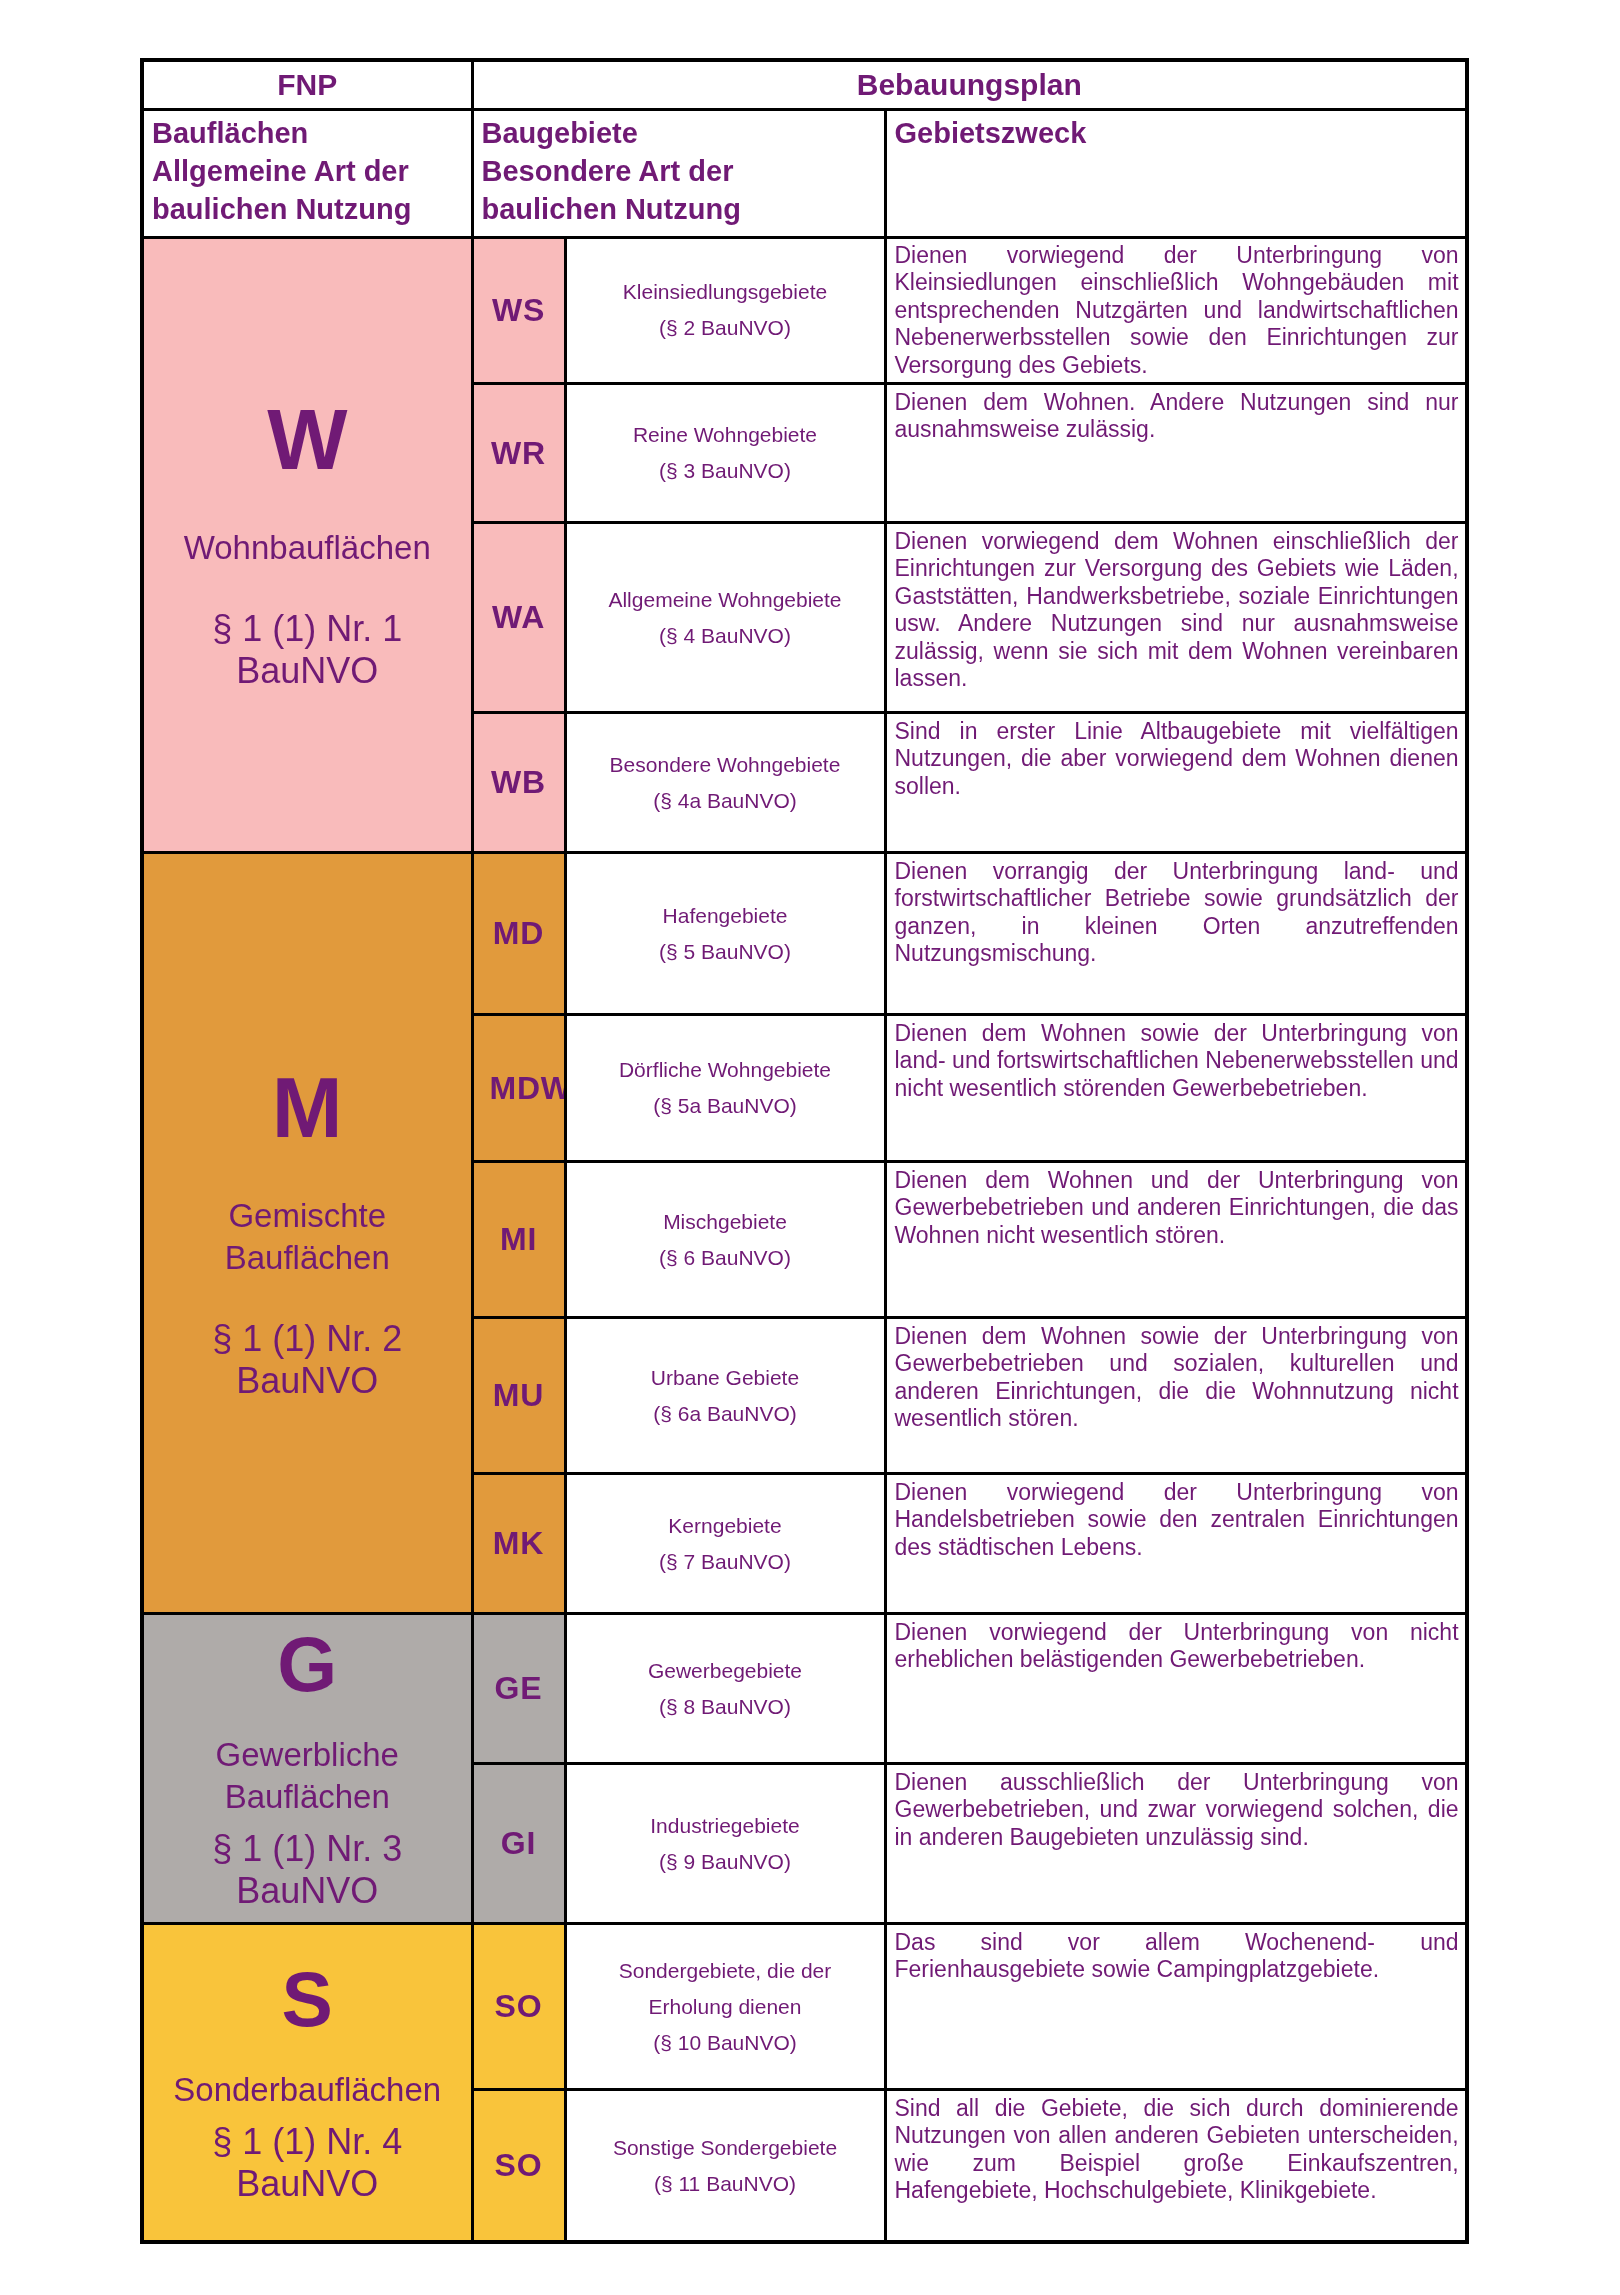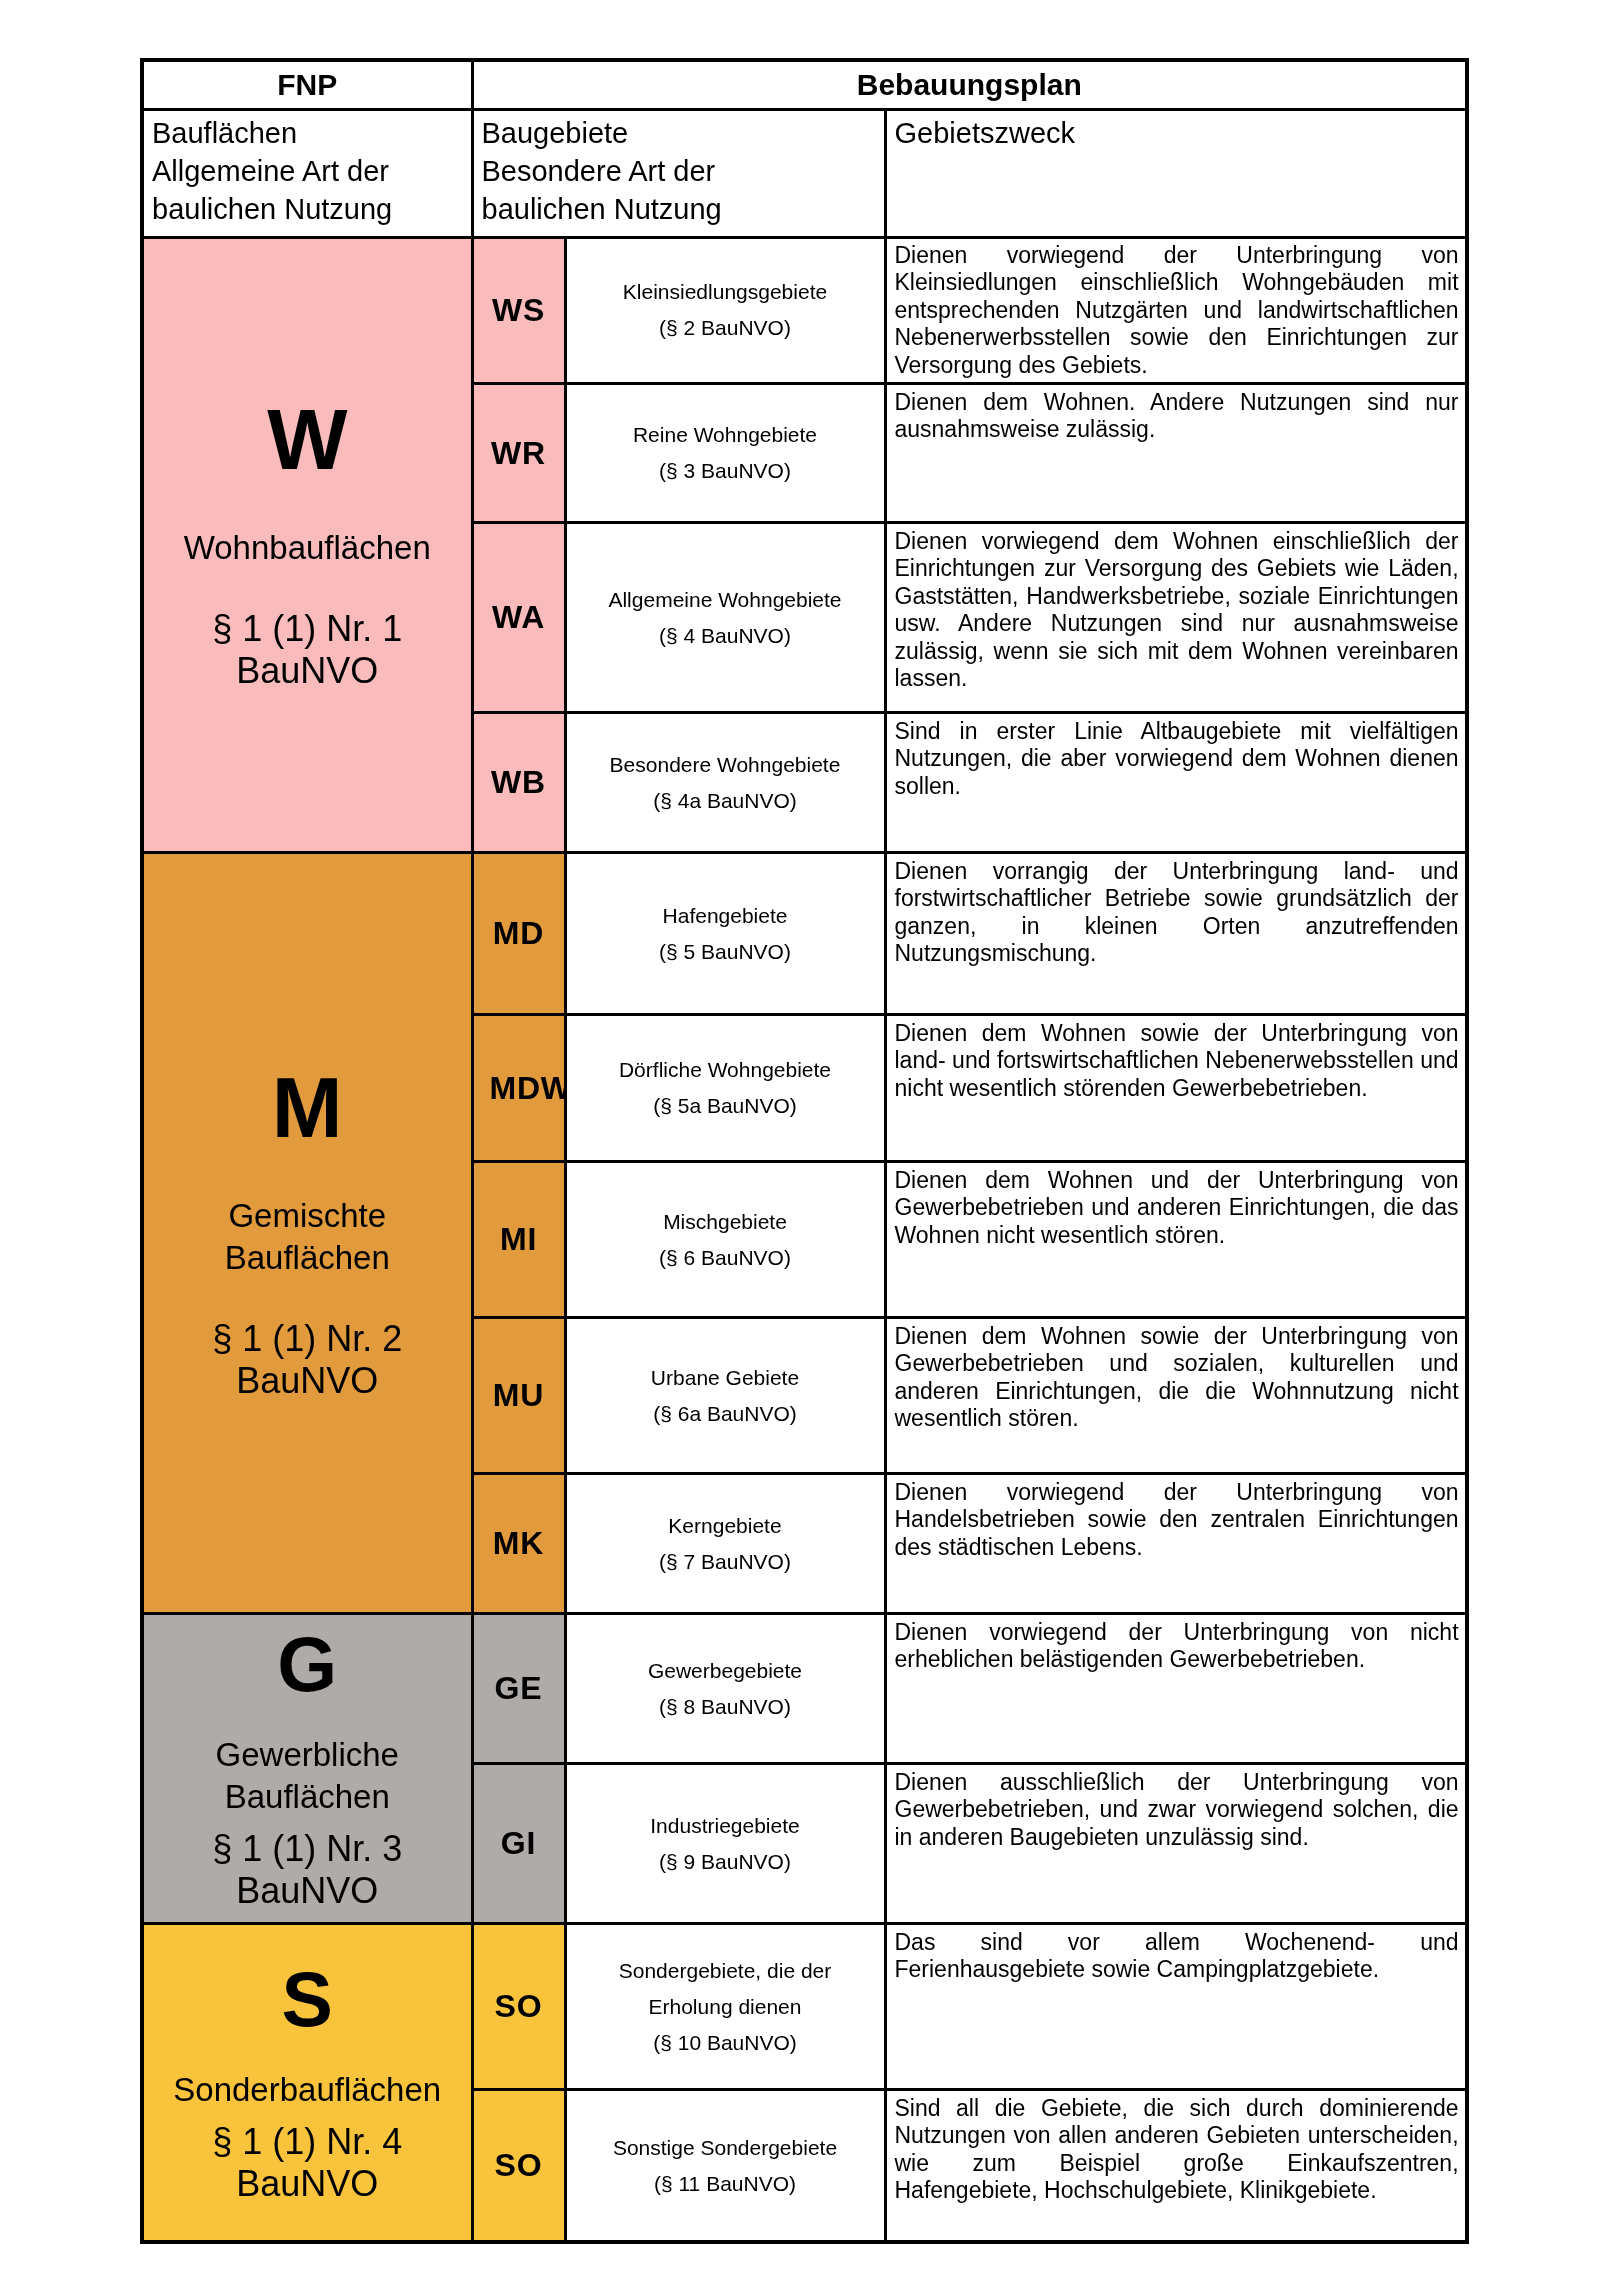--- a/index.html
+++ b/index.html
@@ -1,31 +1,31 @@
 <!DOCTYPE html>
 <html lang="de" style="font-size:13px"><head>
 <meta charset="utf-8">
 <style>
   html,body{margin:0;padding:0;background:#ffffff;}
   .page{position:relative;width:1517px;height:2295px;background:#ffffff;
-        font-family:"Liberation Sans","DejaVu Sans",sans-serif;color:#000000;}
+        font-family:"Liberation Sans","DejaVu Sans",sans-serif;color:#701a75;}
   table.zoning{position:absolute;left:140px;top:58px;width:1325px;
         border-collapse:collapse;table-layout:fixed;}
   td{border:3.2px solid #000;overflow:hidden;}
   table.zoning{border:4px solid #000;}
 
   
   .r-h1{height:49px}.r-h2{height:128px}
   .r-ws{height:142px}.r-wr{height:139px}.r-wa{height:190px}.r-wb{height:140px}
   .r-md{height:162px}.r-mdw{height:147px}.r-mi{height:156px}.r-mu{height:156px}.r-mk{height:140px}
   .r-ge{height:150px}.r-gi{height:160px}.r-so1{height:166px}.r-so2{height:152px}
 
   
   .h1{font-size:30px;font-weight:bold;text-align:center;vertical-align:middle;}
-  .h2{font-size:29px;font-weight:normal;text-align:left;vertical-align:top;
+  .h2{font-size:29px;font-weight:bold;text-align:left;vertical-align:top;
       padding:3.2px 8px;line-height:38px;white-space:pre-line;}
 
   
   td.group{text-align:center;vertical-align:middle;padding:0;}
   .gletter{font-size:85px;font-weight:bold;line-height:1;}
   .gs .gletter{font-size:77px;}
   .gname{font-size:33px;line-height:42px;margin-top:45px;}
   .gs .gname{margin-top:31px;}
   .glaw{font-size:36px;margin-top:39px;}
   .gs .glaw{margin-top:10px;}

